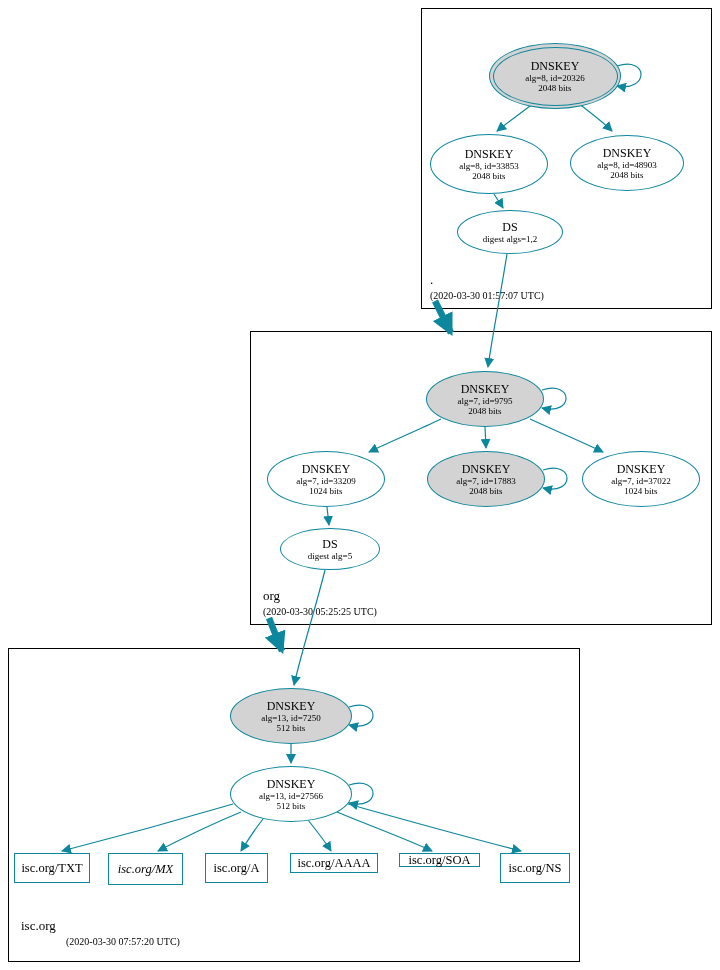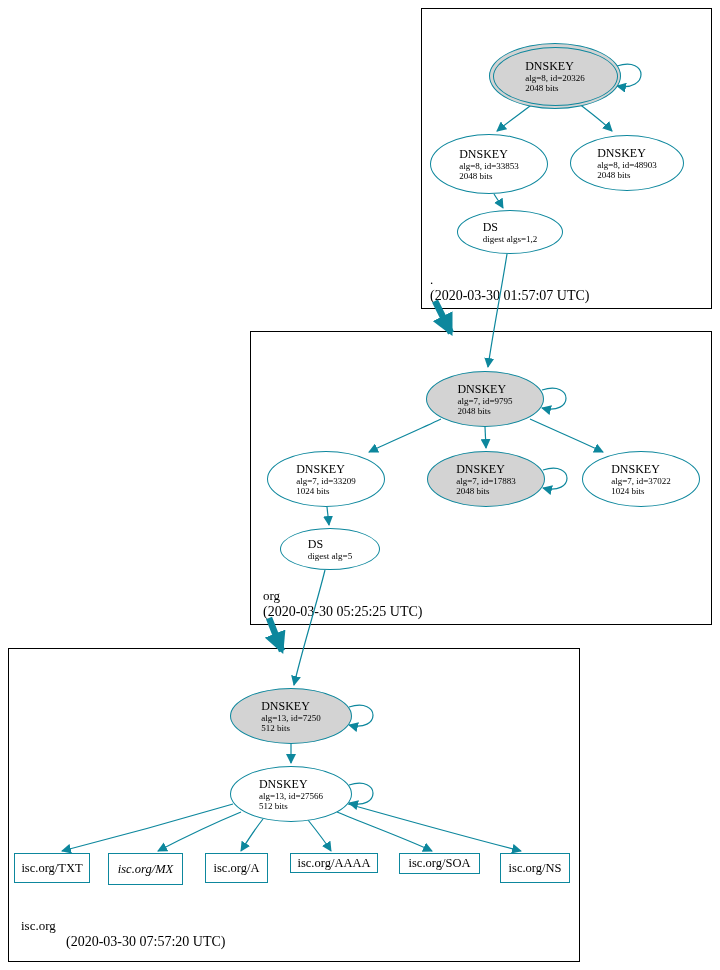--- a/index.html
+++ b/index.html
@@ -6,29 +6,29 @@
   .canvas {
     position:relative; width:720px; height:970px; background:#ffffff;
     font-family:"Liberation Serif","DejaVu Serif",serif; color:#000;
     overflow:hidden;
   }
   .zone {
     position:absolute; border:1px solid var(--zone-border,#000);
     background:transparent; box-sizing:border-box;
   }
   .zone-label { position:absolute; font-size:13px; line-height:14px; }
-  .zone-ts { position:absolute; font-size:14px; line-height:12px; }
+  .zone-ts { position:absolute; font-size:10px; line-height:12px; }
   .edges { position:absolute; left:0; top:0; }
   .e { fill:none; stroke:var(--line,#0d879d); stroke-width:1.2px; }
   .thick { stroke-width:6.5px; }
   .node {
     position:absolute; box-sizing:border-box;
     border:1.3px solid var(--line,#0d879d); border-radius:50%;
     background:var(--node-fill,#fff);
-    display:flex; align-items:center; justify-content:center; text-align:left;
+    display:flex; align-items:center; justify-content:center; text-align:center;
   }
   .node.gray { background:var(--ksk-fill,#d3d3d3); }
   .node.double::before {
     content:""; position:absolute; inset:2.5px;
     border:1.3px solid var(--line,#0d879d); border-radius:50%;
   }
   .t1 { font-size:12px; line-height:14px; }
   .t2 { font-size:9px; line-height:10.5px; }
   .rrset {
     position:absolute; box-sizing:border-box;
@@ -185,20 +185,20 @@
   </div>
   <div class="rrset" style="left:108px; top:853px; width:75px; height:32px;font-style:italic;">
     <span>isc.org/MX</span>
   </div>
   <div class="rrset" style="left:205px; top:853px; width:63px; height:30px;">
     <span>isc.org/A</span>
   </div>
   <div class="rrset" style="left:290px; top:853px; width:88px; height:20px;">
     <span>isc.org/AAAA</span>
   </div>
-  <div class="rrset" style="left:399px; top:853px; width:81px; height:21px;">
+  <div class="rrset" style="left:399px; top:853px; width:81px; height:14px;">
     <span>isc.org/SOA</span>
   </div>
   <div class="rrset" style="left:500px; top:853px; width:70px; height:30px;">
     <span>isc.org/NS</span>
   </div>
 
 </div>
 
 </body></html>

